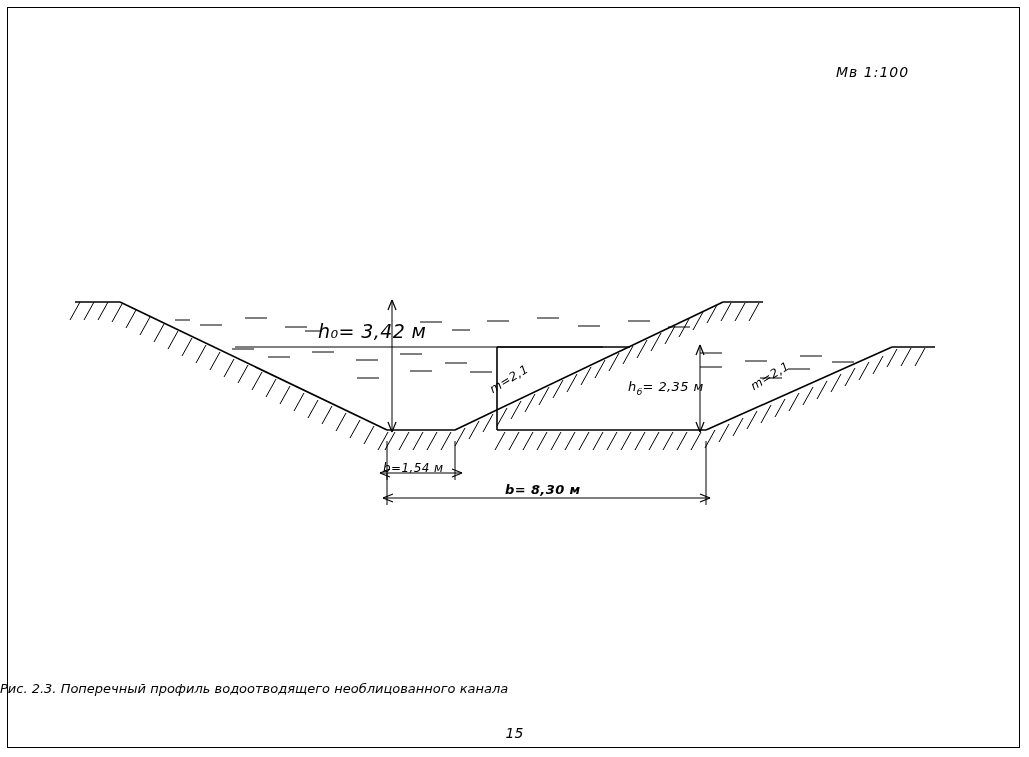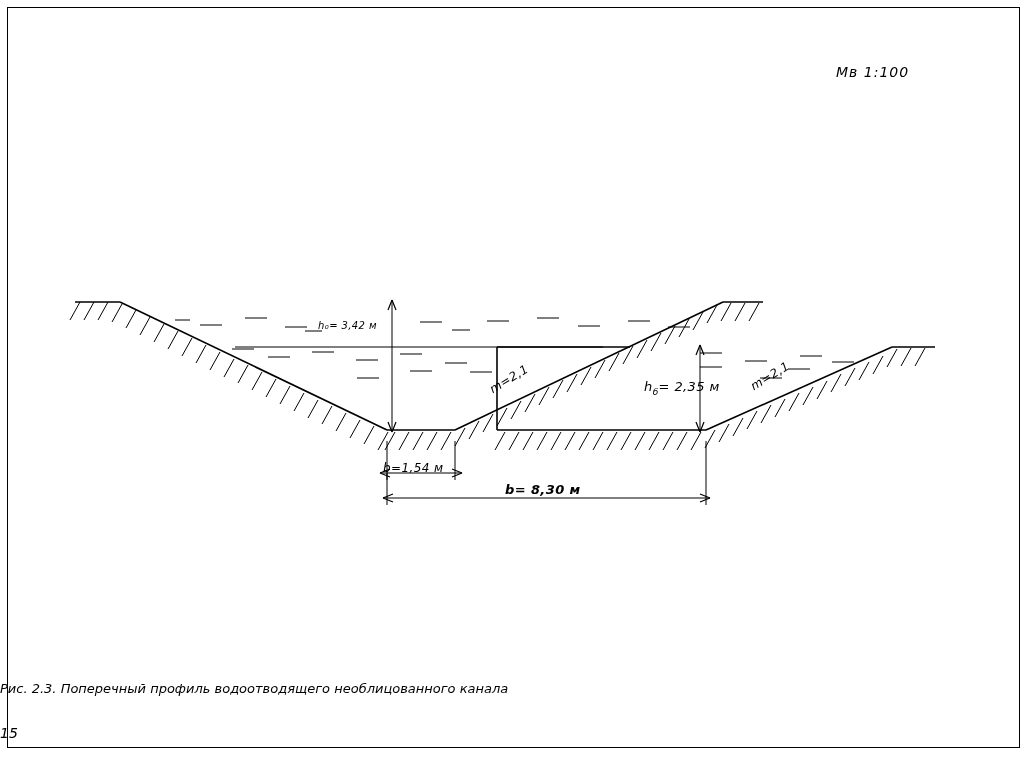--- a/index.html
+++ b/index.html
@@ -43,27 +43,26 @@
   }
   .scale-label {
     left: 836px;
     top: 64px;
     font-size: 14px;
     letter-spacing: 1px;
   }
   .h0-label {
     left: 318px;
     top: 320px;
-    font-size: 10px;
+    font-size: 19px;
   }
   .hb-label {
     left: 628px;
     top: 379px;
     font-size: 13px;
-    margin-left: 16px;
   }
   .hb-label sub { font-size: 9px; }
   .m1-label {
     left: 487px;
     top: 384px;
     font-size: 12px;
     transform: rotate(-31deg);
     transform-origin: left top;
   }
   .m2-label {
@@ -93,21 +92,21 @@
     font-style: italic;
     font-size: 13px;
     line-height: 20px;
     color: #000000;
   }
   .page-number {
     position: absolute;
     left: 0;
     top: 725px;
     width: 1029px;
-    text-align: left;
+    text-align: center;
     font-family: "DejaVu Sans", sans-serif;
     font-style: italic;
     font-size: 14px;
     color: #000000;
   }
 </style>
 </head>
 <body>
 
 <div id="page">

